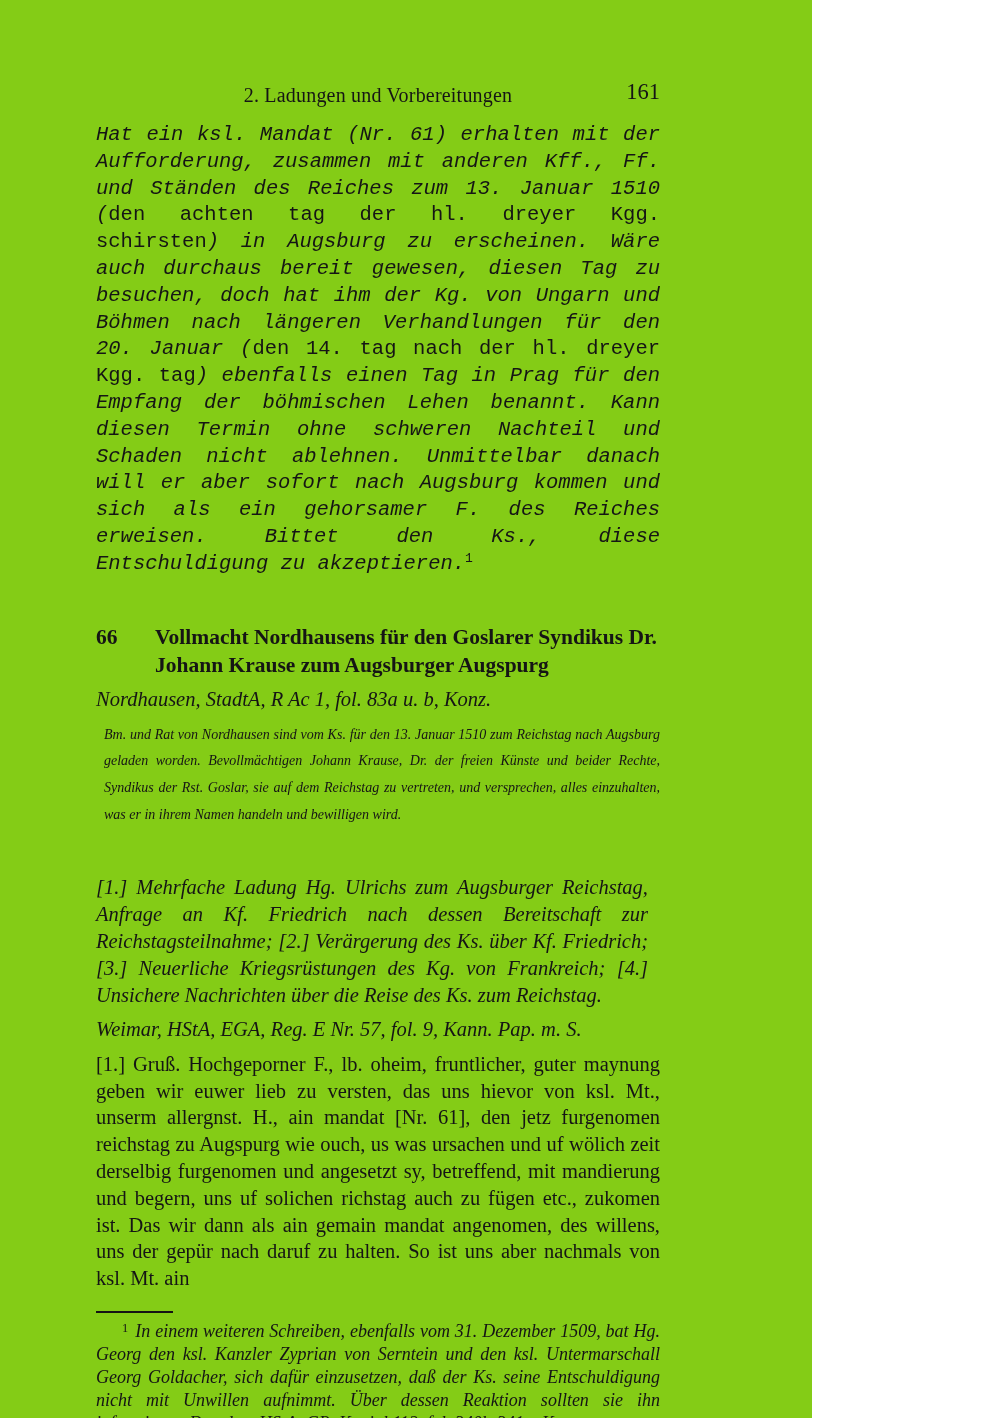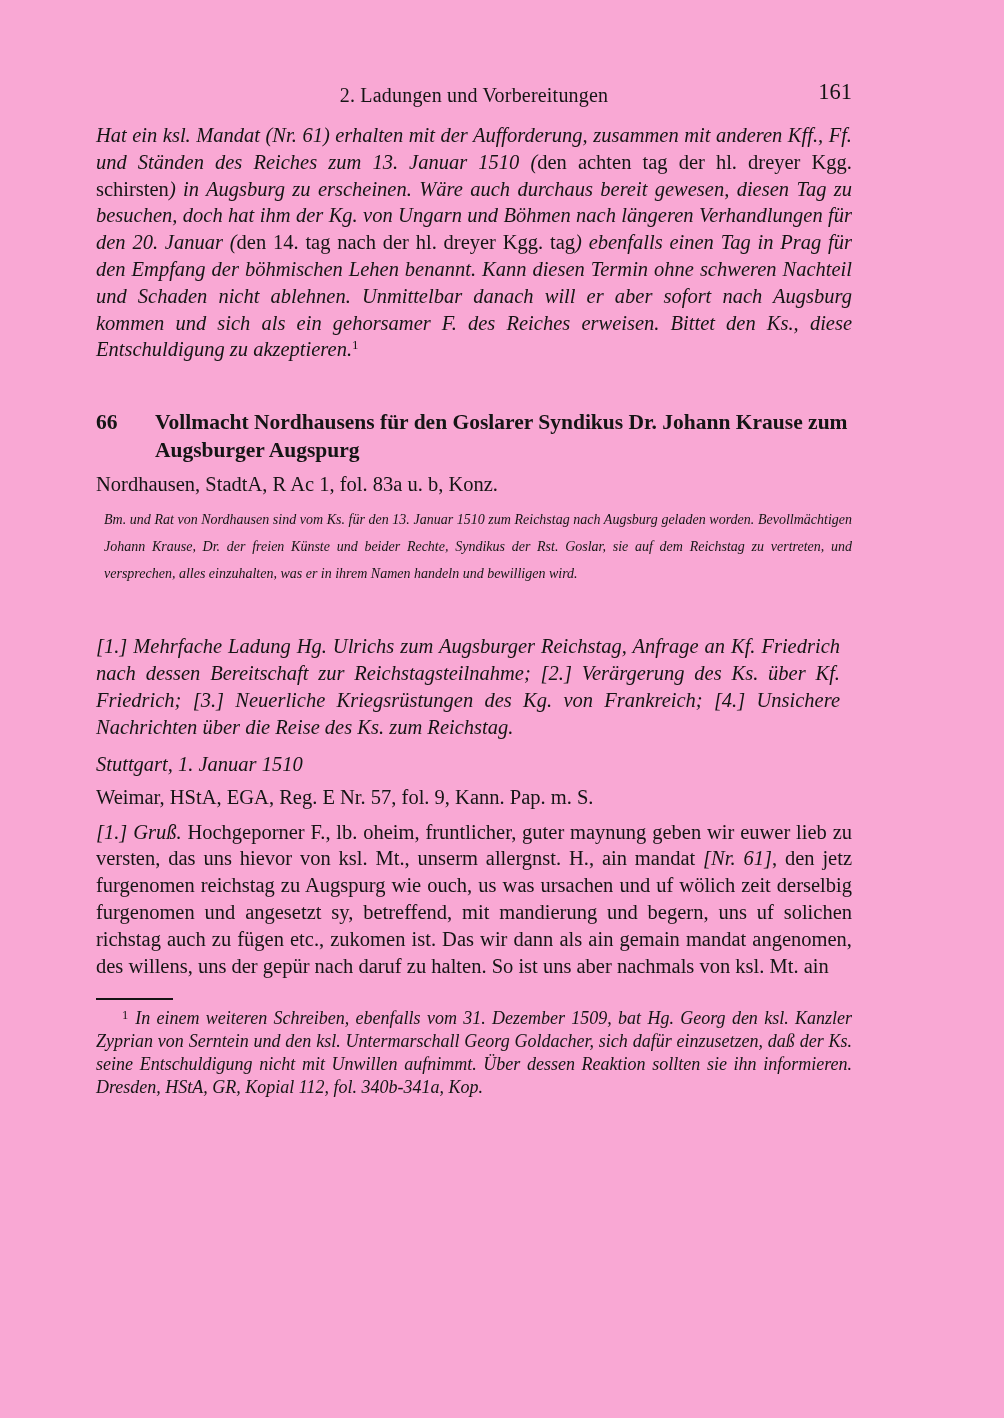--- a/index.html
+++ b/index.html
@@ -2,24 +2,24 @@
 <html lang="de"><head>
 <meta charset="utf-8">
 <style>
   html, body {
     margin: 0;
     padding: 0;
     background: #ffffff;
   }
   .page {
     position: relative;
-    width: 1004px;
+    width: 812px;
     height: 1418px;
     box-sizing: border-box;
-    background: #f9a8d4;
+    background: #84cc16;
     color: #151515;
     font-family: "Liberation Serif", "DejaVu Serif", serif;
     padding: 82px 152px 16px 96px;
     overflow: hidden;
   }
   
   .pagehead {
     position: relative;
     height: 26px;
     margin-bottom: 14px;
@@ -34,26 +34,27 @@
   .page-number {
     position: absolute;
     right: 0;
     top: -3px;
     font-size: 22.5px;
     line-height: 26px;
   }
   
   .regest      { font-style: italic; }
   .roman       { font-style: normal; }
-  .ital        { font-style: italic; }
+  .ital        { }
   .intro {
     margin: 0;
     font-size: 20.5px;
     line-height: 26.8px;
     text-align: justify;
+    font-family: Liberation Mono, monospace;
   }
   .fn-ref {
     font-style: normal;
     font-size: 13px;
     line-height: 0;
     vertical-align: 7px;
   }
   
   .entry { margin-top: 45px; }
   .entry-head { display: flex; }
@@ -71,20 +72,21 @@
     line-height: 28px;
   }
   .indented { margin-left: 59px; }
   .dateline {
     font-style: italic;
     font-size: 20.5px;
     line-height: 26px;
     margin: 10px 0 0 0;
   }
   .archive {
+    font-style: italic;
     font-size: 20.5px;
     line-height: 26px;
     margin: 7px 0 0 0;
   }
   .summary {
     font-size: 14px;
     line-height: 26.8px;
     text-align: justify;
     margin: 10px 0 0 8px;
   }
@@ -140,21 +142,20 @@
     <div class="entry-head">
       <span class="entry-number">66</span>
       <h2 class="entry-title">Vollmacht Nordhausens für den Goslarer Syndikus Dr. Johann Krause zum Augsburger Augspurg</h2>
     </div>
     <p class="archive indented">Nordhausen, StadtA, R Ac 1, fol. 83a u. b, Konz.</p>
     <p class="regest summary">Bm. und Rat von Nordhausen sind vom Ks. für den 13. Januar 1510 zum Reichstag nach Augsburg geladen worden. Bevollmächtigen Johann Krause, Dr. der freien Künste und beider Rechte, Syndikus der Rst. Goslar, sie auf dem Reichstag zu vertreten, und versprechen, alles einzuhalten, was er in ihrem Namen handeln und bewilligen wird.</p>
   </section>
 
   <section class="entry">
     <p class="regest regest-para indented">[1.] Mehrfache Ladung Hg. Ulrichs zum Augsburger Reichstag, Anfrage an Kf. Friedrich nach dessen Bereitschaft zur Reichstagsteilnahme; [2.] Verärgerung des Ks. über Kf. Friedrich; [3.] Neuerliche Kriegsrüstungen des Kg. von Frankreich; [4.] Unsichere Nachrichten über die Reise des Ks. zum Reichstag.</p>
-    <p class="dateline indented">Stuttgart, 1. Januar 1510</p>
     <p class="archive indented">Weimar, HStA, EGA, Reg. E Nr. 57, fol. 9, Kann. Pap. m. S.</p>
     <p class="bodytext"><span class="ital">[1.] Gruß.</span><span> Hochgeporner F., lb. oheim, fruntlicher, guter maynung geben wir euwer lieb zu versten, das uns hievor von ksl. Mt., unserm allergnst. H., ain mandat </span><span class="ital">[Nr. 61]</span><span>, den jetz furgenomen reichstag zu Augspurg wie ouch, us was ursachen und uf wölich zeit derselbig furgenomen und angesetzt sy, betreffend, mit mandierung und begern, uns uf solichen richstag auch zu fügen etc., zukomen ist. Das wir dann als ain gemain mandat angenomen, des willens, uns der gepür nach daruf zu halten. So ist uns aber nachmals von ksl. Mt. ain</span></p>
   </section>
 
   <div class="footnote-block">
     <div class="footnote-rule"></div>
     <p class="footnote"><sup class="fn-num">1</sup><span>In einem weiteren Schreiben, ebenfalls vom 31. Dezember 1509, bat Hg. Georg den ksl. Kanzler Zyprian von Serntein und den ksl. Untermarschall Georg Goldacher, sich dafür einzusetzen, daß der Ks. seine Entschuldigung nicht mit Unwillen aufnimmt. Über dessen Reaktion sollten sie ihn informieren. Dresden, HStA, GR, Kopial 112, fol. 340b-341a, Kop.</span></p>
   </div>
 
 </div>

